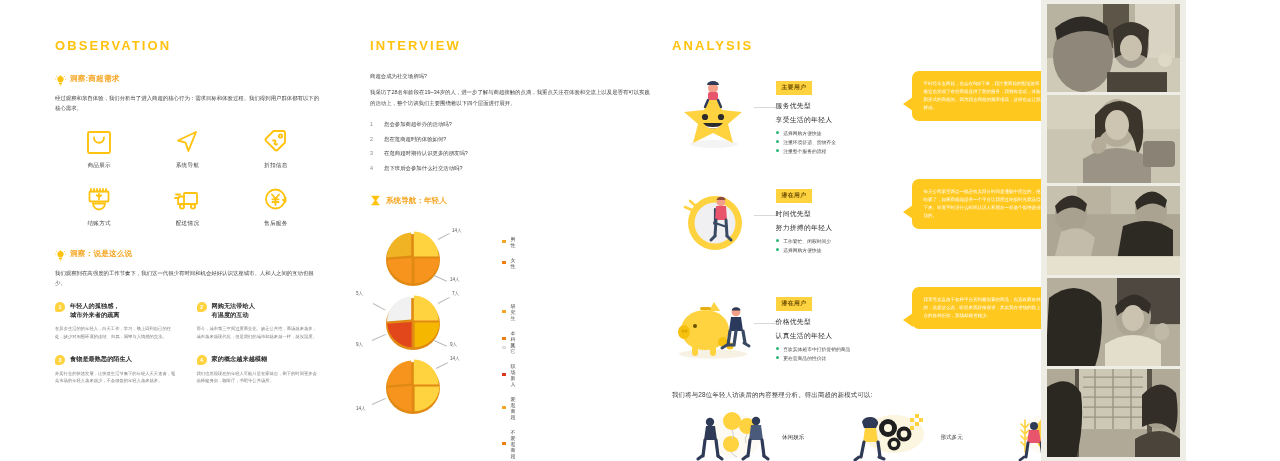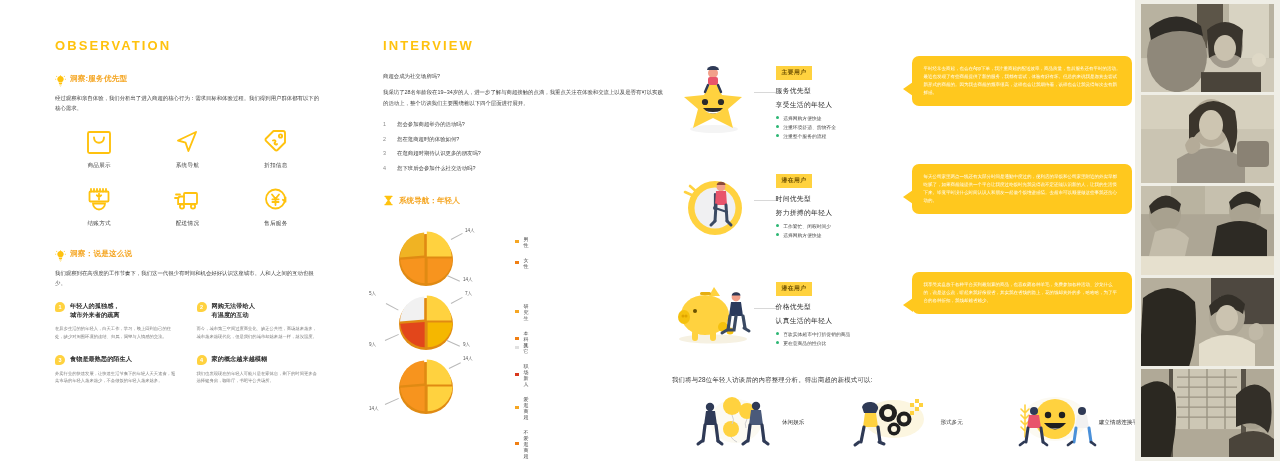--- a/index.html
+++ b/index.html
@@ -2,21 +2,21 @@
 <html><head>
 <meta charset="utf-8">
 <style>
   * { box-sizing: border-box; margin: 0; padding: 0; }
   html, body {
     width: 1280px; height: 461px;
     background: #ffffff;
     font-family: "Liberation Sans", "DejaVu Sans", sans-serif;
     overflow: hidden;
   }
-  .page { position: relative; width: 1280px; height: 461px; background:#fff; }
+  .page { position: relative; width: 1186px; height: 461px; background:#fff; }
 
   
   .sec-title {
     font-size: 13px; font-weight: bold; letter-spacing: 2.1px;
     color: #FFC20E;
   }
 
   
   .col-obs { position:absolute; left:55px; top:38px; width:265px; }
   .insight-head { display:flex; align-items:flex-start; gap:4px; margin-top:20px; }
@@ -34,21 +34,21 @@
   .find-top { display:flex; align-items:flex-start; gap:5px; }
   .badge {
     width:10px; height:10px; border-radius:50% 50% 50% 2px; background:#FFD23F;
     color:#fff; font-size:5.5px; font-weight:bold; display:flex;
     align-items:center; justify-content:center; flex:0 0 10px;
   }
   .find-title { font-size:6.2px; font-weight:bold; color:#2f2f2f; line-height:1.45; }
   .find-body { margin-top:5px; font-size:4.3px; line-height:1.8; color:#7a7a7a; }
 
   
-  .col-int { position:absolute; left:370px; top:38px; width:280px;margin-left:13px; }
+  .col-int { position:absolute; left:370px; top:38px; width:280px; }
   .int-q { margin-top:20px; font-size:5.4px; color:#3f3f3f; }
   .int-para { margin-top:7px; font-size:5.4px; line-height:1.95; color:#3f3f3f; }
   .q-list { margin-top:13px; }
   .q-row { display:flex; gap:8px; font-size:5.4px; color:#3f3f3f; margin-bottom:7.5px; }
   .q-num { color:#8a8a8a; width:6px; }
 
   .target-head { display:flex; align-items:center; gap:5px; margin-top:20px; }
   .target-label { font-size:7.6px; font-weight:bold; color:#F5A623; }
 
   .charts { position:relative; margin-top:12px; height:190px; }
@@ -117,21 +117,21 @@
             <rect x="8.4" y="19" width="5.2" height="1.6" rx=".8"></rect>
             <rect x="10.2" y="21.6" width="1.6" height="1.6" rx=".8"></rect>
             <rect x="10.2" y="0" width="1.6" height="2.2" rx=".8"></rect>
             <rect x="0" y="7.6" width="2.4" height="1.5" rx=".7"></rect>
             <rect x="19.6" y="7.6" width="2.4" height="1.5" rx=".7"></rect>
             <rect x="2.2" y="2" width="2.4" height="1.5" rx=".7" transform="rotate(42 3.4 2.7)"></rect>
             <rect x="17.4" y="2" width="2.4" height="1.5" rx=".7" transform="rotate(-42 18.6 2.7)"></rect>
           </g>
         </svg>
       </span>
-      <span class="insight-label">洞察:服务优先型</span>
+      <span class="insight-label">洞察:商超需求</span>
     </div>
 
     <div class="obs-para">经过观察和亲自体验，我们分析出了进入商超的核心行为：需求目标和体验过程。我们得到用户群体都有以下的核心需求。</div>
 
     <div class="icon-grid">
       <div class="icon-cell">
         <span>
           <svg width="26" height="27" viewBox="0 0 26 27">
               <g fill="none" stroke="#FFC20E" stroke-width="1.9">
                 <rect x="2" y="4" width="22" height="21" rx="1.5"></rect>
@@ -384,20 +384,21 @@
             <span class="lg-sw" style="background:#F07F13"></span>
             <span class="lg-tx">不爱逛商超</span>
           </div>
         </div>
       </div>
 
     </div>
   </div>
 
   <div class="col-ana">
+    <div class="sec-title">ANALYSIS</div>
 
     <div class="persona">
       <div class="persona-art">
         <svg width="70" height="74" viewBox="0 0 70 74">
           <ellipse cx="36" cy="68" rx="24" ry="4" fill="#F4F4F4"></ellipse>
           <path d="M35 16 L44 34 L64 36 L50 48 L55 67 L35 57 L15 67 L20 48 L6 36 L26 34 Z" fill="#FFD23F"></path>
           <circle cx="27" cy="41" r="3.1" fill="#2b2b2b"></circle>
           <circle cx="43" cy="41" r="3.1" fill="#2b2b2b"></circle>
           <path d="M25 47 Q35 58 45 47 Z" fill="#2b2b2b"></path>
           <path d="M27 50 Q35 55 43 50 Q35 52 27 50 Z" fill="#fff"></path>

